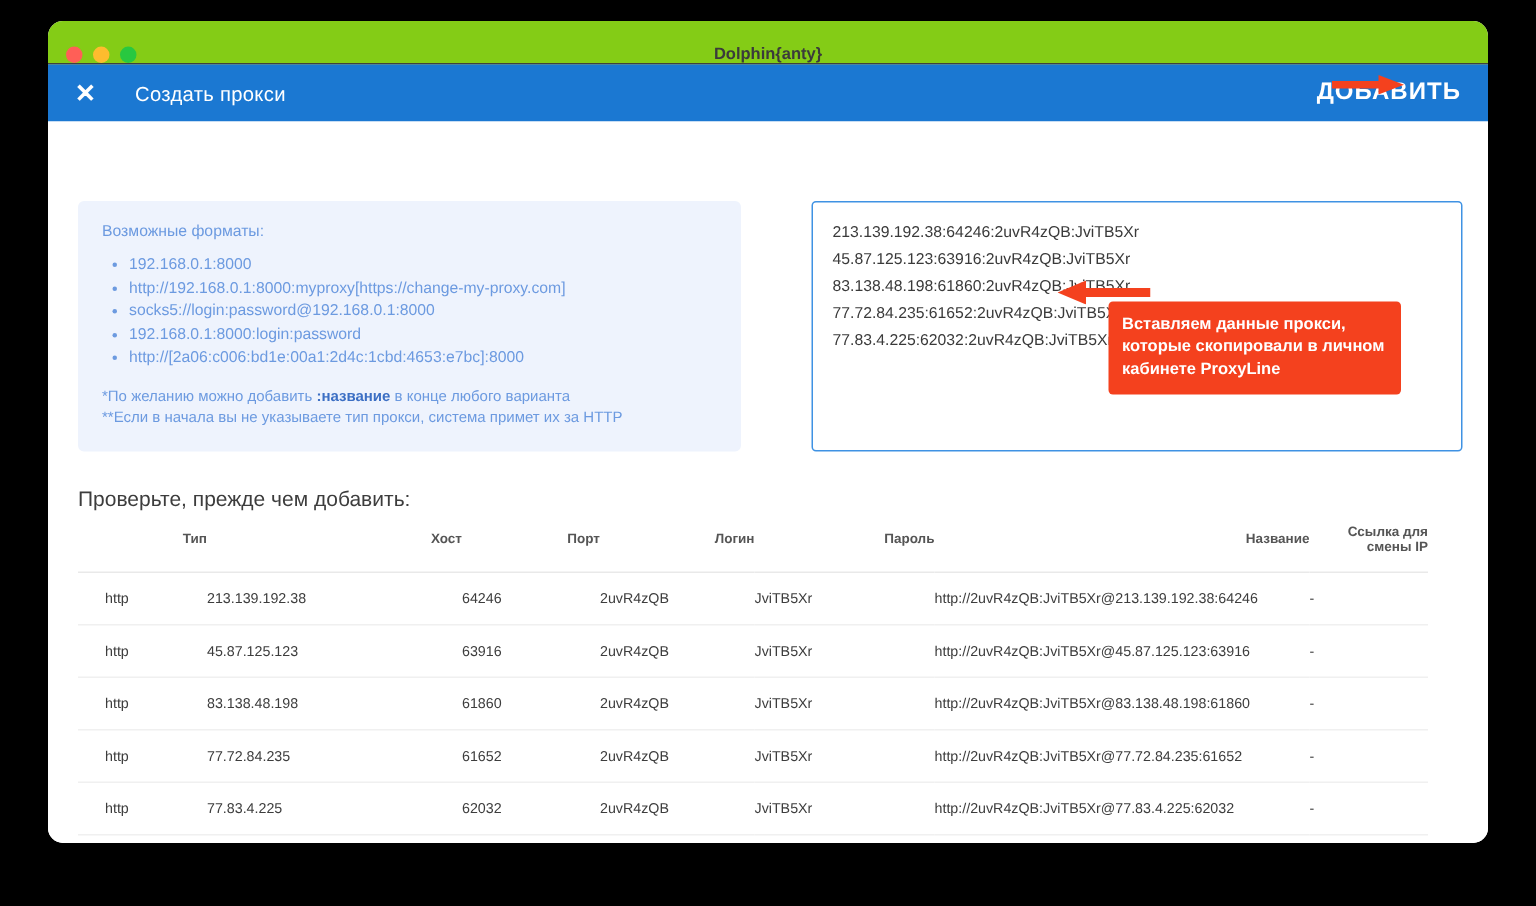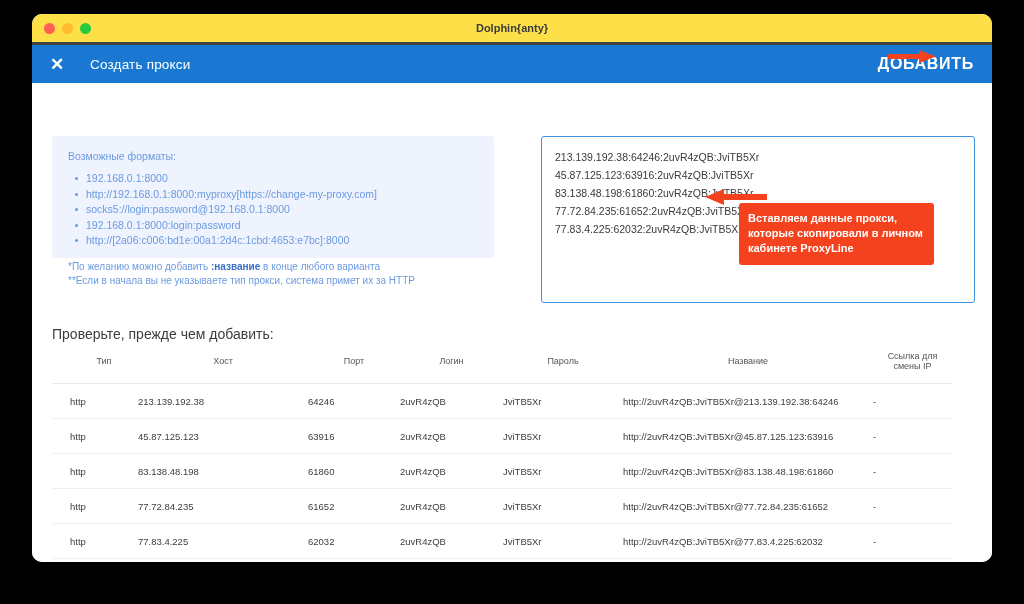--- a/index.html
+++ b/index.html
@@ -28,24 +28,24 @@
     height: 548px;
     background: #ffffff;
     border-radius: 10px;
     overflow: hidden;
     box-shadow: 0 2px 14px rgba(0,0,0,0.55);
   }
 
   .titlebar {
     position: relative;
     height: 28px;
-    background: #fde047;
-    border-bottom: 3px solid #404040;
+    background: #84cc16;
+    border-bottom: 1px solid #404040;
     display: flex;
-    align-items: center;
+    align-items: flex-end;
   }
 
   .traffic {
     display: flex;
     gap: 7px;
     margin-left: 12px;
   }
   .dot {
     width: 11px; height: 11px;
     border-radius: 50%;
@@ -122,21 +122,21 @@
     height: 482px;
     background: #ffffff;
   }
 
   
   .formats-panel {
     position: absolute;
     left: 20px;
     top: 53px;
     width: 442px;
-    height: 122px;
+    height: 167px;
     background: #eef3fd;
     border-radius: 4px;
     padding: 14px 4px 10px 16px;
     box-sizing: border-box;
   }
   .formats-title {
     font-size: 10.5px;
     color: #6c9ae0;
     margin-bottom: 9px;
   }
@@ -228,23 +228,23 @@
     left: 20px;
     top: 268px;
     width: 900px;
   }
   table.proxy-table {
     width: 100%;
     border-collapse: collapse;
     table-layout: fixed;
   }
   table.proxy-table th {
-    text-align: center;
+    text-align: right;
     font-size: 9px;
-    font-weight: normal;
+    font-weight: bold;
     color: #555;
     padding: 0 0 12px 0;
     border-bottom: 1px solid #e9e9e9;
   }
   table.proxy-table td {
     font-size: 9.5px;
     color: #3d3d3d;
     padding: 12px 0 11px 0;
     border-bottom: 1px solid #f0f0f0;
     overflow: hidden;

